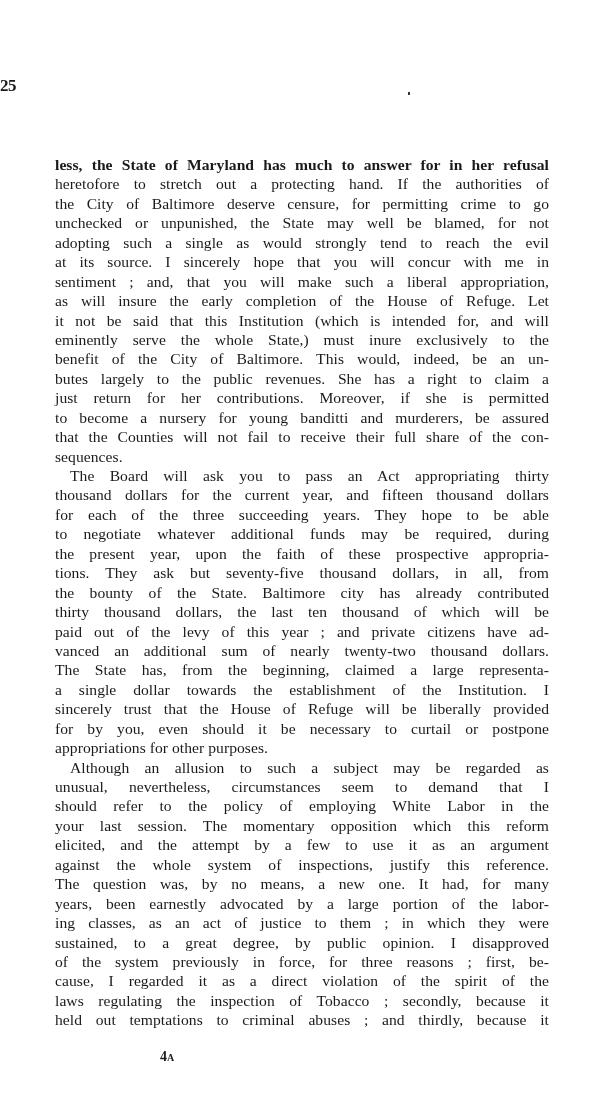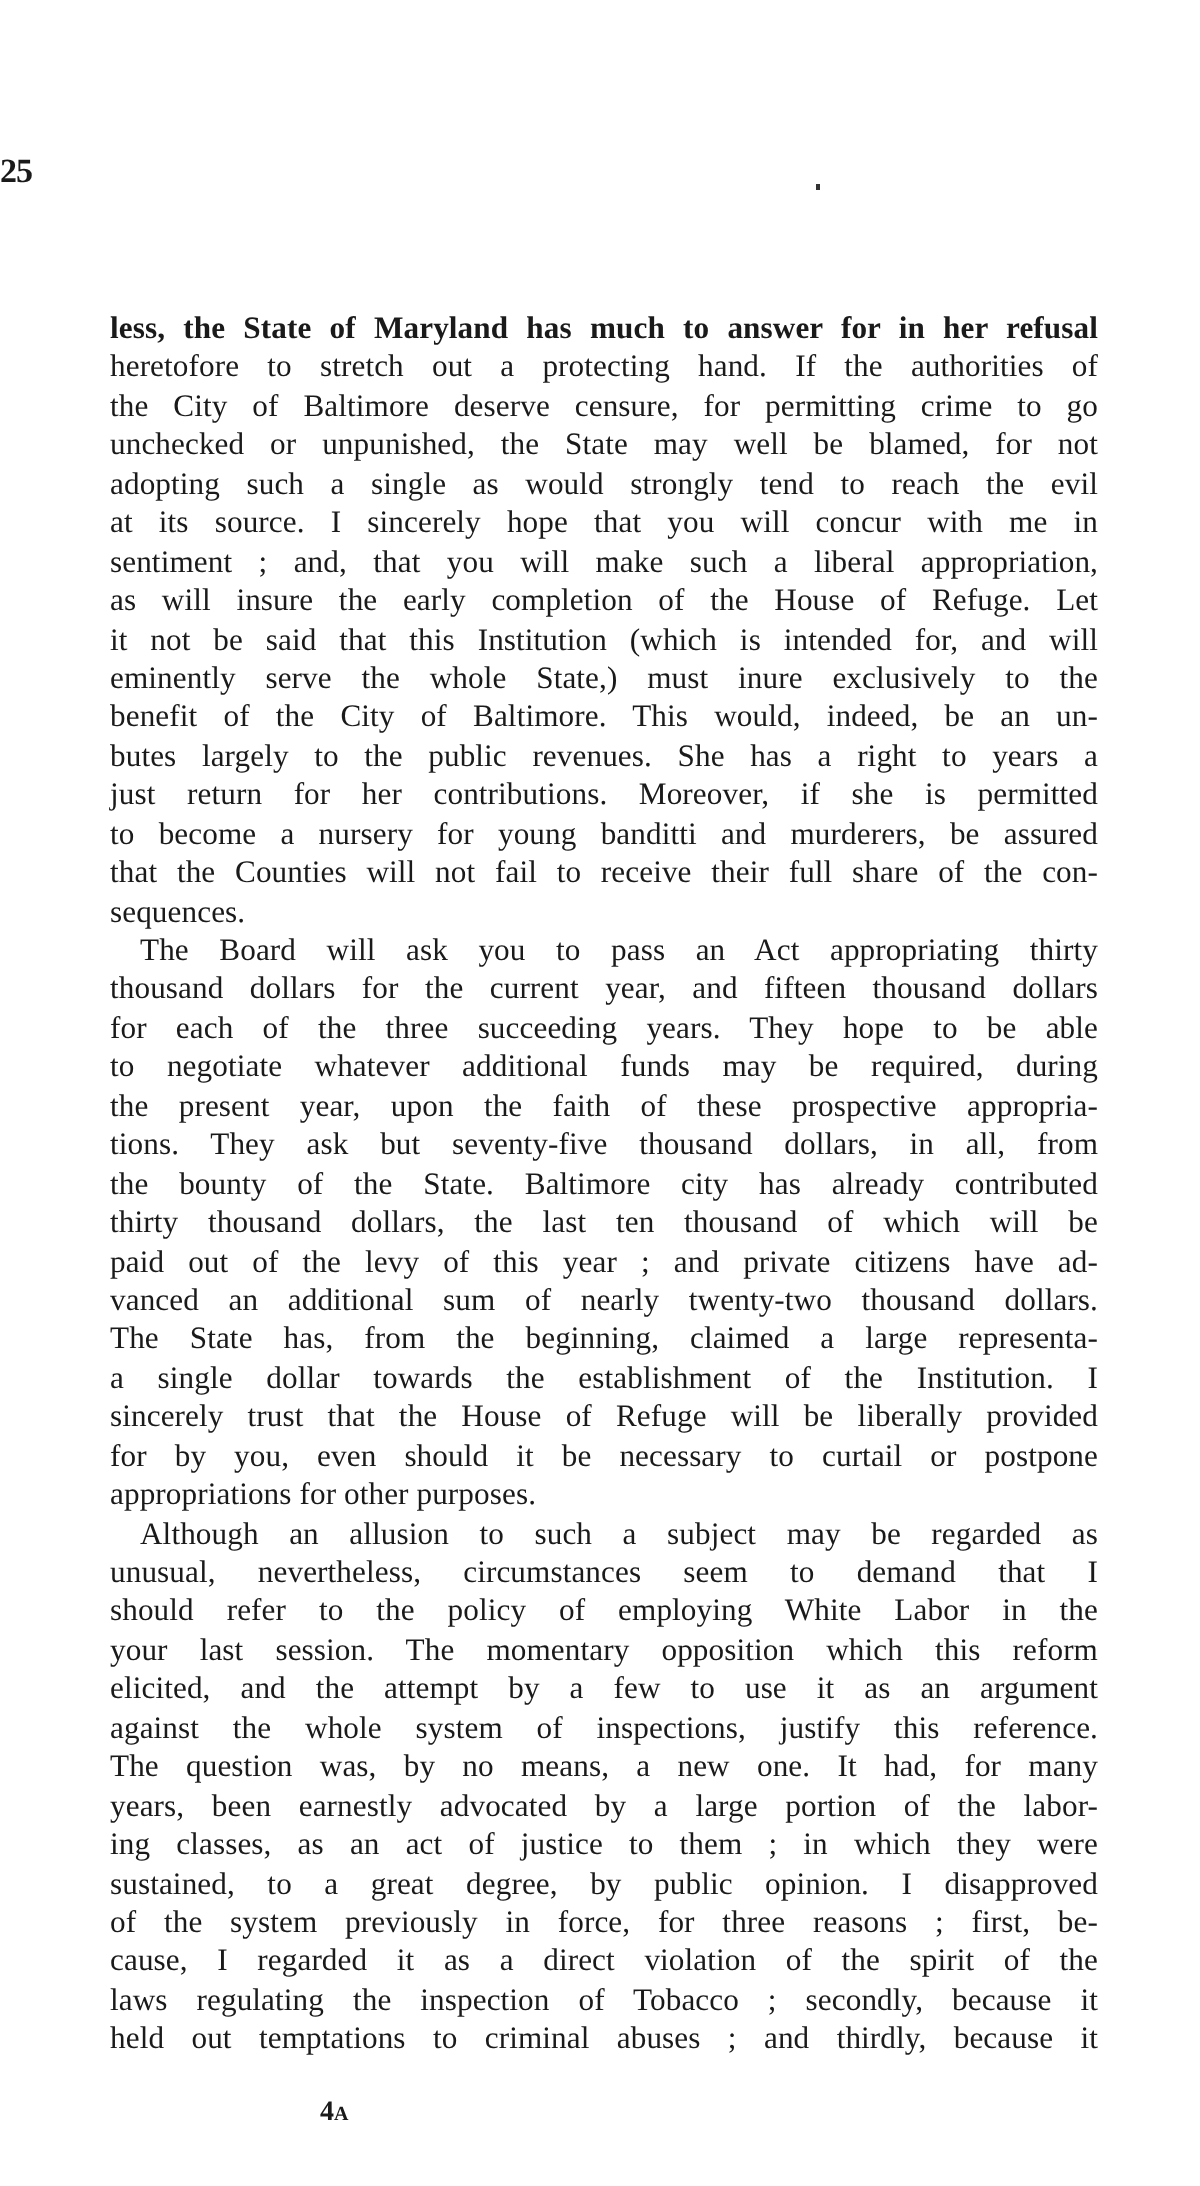--- a/index.html
+++ b/index.html
@@ -82,21 +82,21 @@
       <span class="line">heretofore to stretch out a protecting hand.   If the authorities of</span>
       <span class="line">the City of Baltimore deserve censure, for permitting crime to go</span>
       <span class="line">unchecked or unpunished, the State may well be blamed, for not</span>
       <span class="line">adopting such a single as would strongly tend to reach the evil</span>
       <span class="line">at its source.  I sincerely hope that you will concur with me in</span>
       <span class="line">sentiment ; and, that you will make such a liberal appropriation,</span>
       <span class="line">as will insure the early completion of the House of Refuge.   Let</span>
       <span class="line">it not be said that this Institution (which is intended for, and will</span>
       <span class="line">eminently serve the whole State,) must inure exclusively to the</span>
       <span class="line">benefit of the City of Baltimore.   This would, indeed, be an un-</span>
-      <span class="line">butes largely to the public revenues.   She has a right to years a</span>
+      <span class="line">butes largely to the public revenues.   She has a right to claim a</span>
       <span class="line">just return for her contributions.   Moreover, if she is permitted</span>
       <span class="line">to become a nursery for young banditti and murderers, be assured</span>
       <span class="line">that the Counties will not fail to receive their full share of the con-</span>
       <span class="line last">sequences.</span>
     </div>
     <div>
       <span class="line indent">The Board will ask you to pass an Act appropriating thirty</span>
       <span class="line">thousand dollars for the current year, and fifteen thousand dollars</span>
       <span class="line">for each of the three succeeding years.   They hope to be able</span>
       <span class="line">to negotiate whatever additional funds may be required, during</span>

